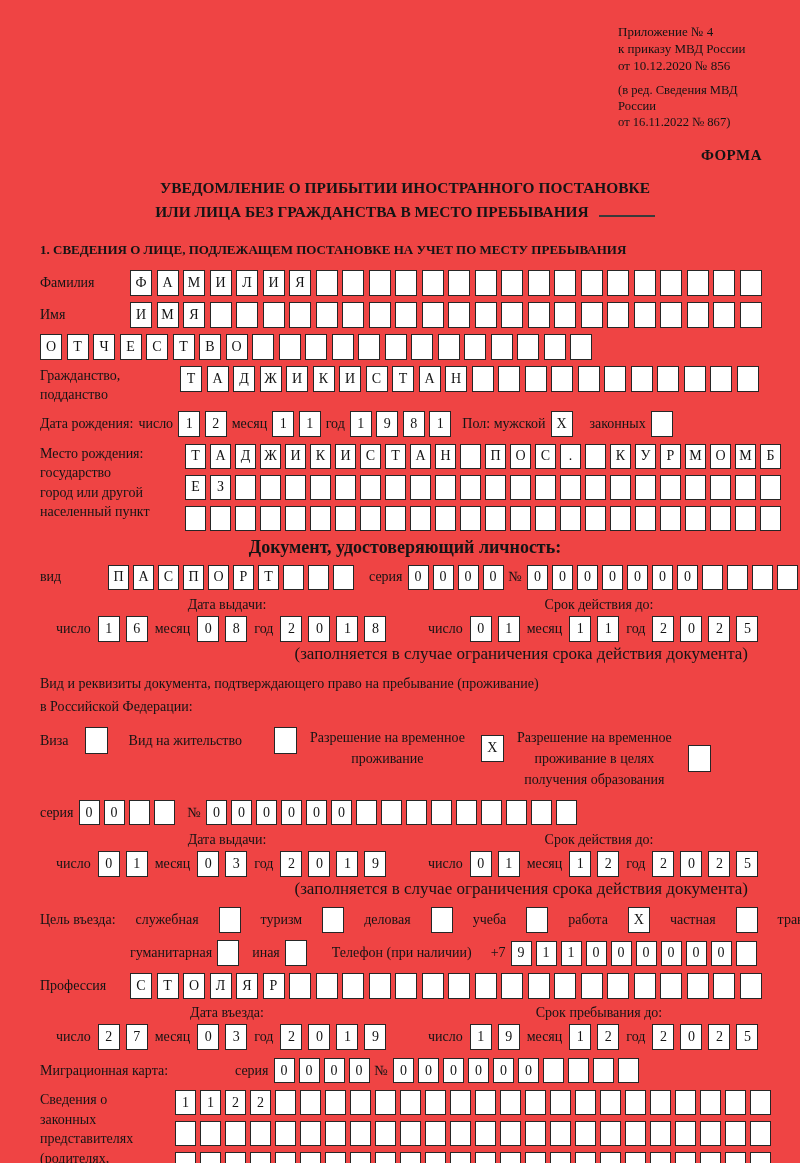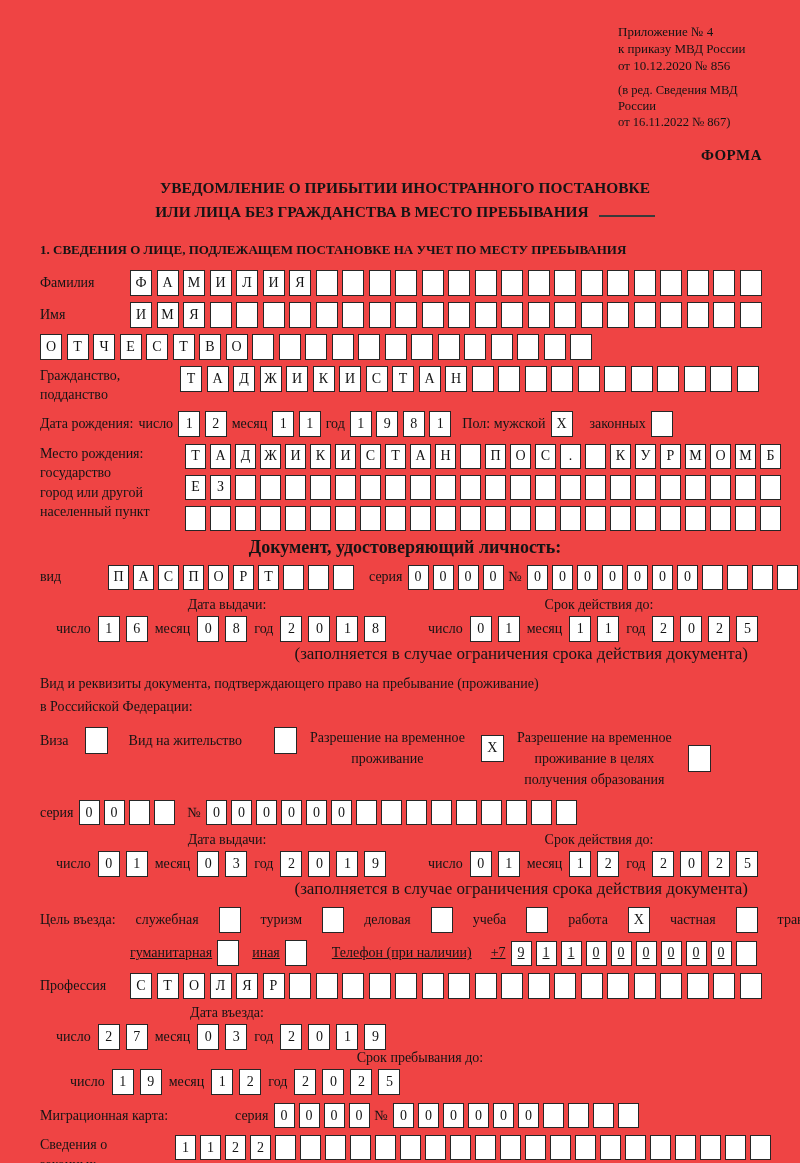--- a/index.html
+++ b/index.html
@@ -35,22 +35,22 @@
   .dtitle{text-align:center;margin-bottom:3px;}
   .dline{display:flex;align-items:center;gap:7px;}
   .dline .boxes{gap:6px;}
   .note{font-size:17px;text-align:right;padding-right:22px;margin:2px 0 8px 0;}
   .intro{line-height:1.7;margin-top:2px;}
   .opts{display:flex;align-items:flex-start;gap:13px;margin:8px 0 10px 0;}
   .opt{display:flex;align-items:center;gap:16px;}
   .opt .ml{white-space:pre-line;text-align:center;line-height:1.5;}
   .opt .cell{width:23px;height:27px;}
   .prow{display:flex;align-items:center;gap:5px;margin-bottom:7px;}
-  .indent{padding-left:90px;text-decoration:underline;}
-  .mt4{margin-top:4px;flex-direction:column;} .mt8{margin-top:8px;}
+  .indent{padding-left:90px;}
+  .mt4{margin-top:4px;} .mt8{margin-top:8px;}
 </style>
 </head>
 <body>
 
 <div class="page">
 
   <div class="ref">
     <div>Приложение № 4</div>
     <div>к приказу МВД России</div>
     <div>от 10.12.2020 № 856</div>

